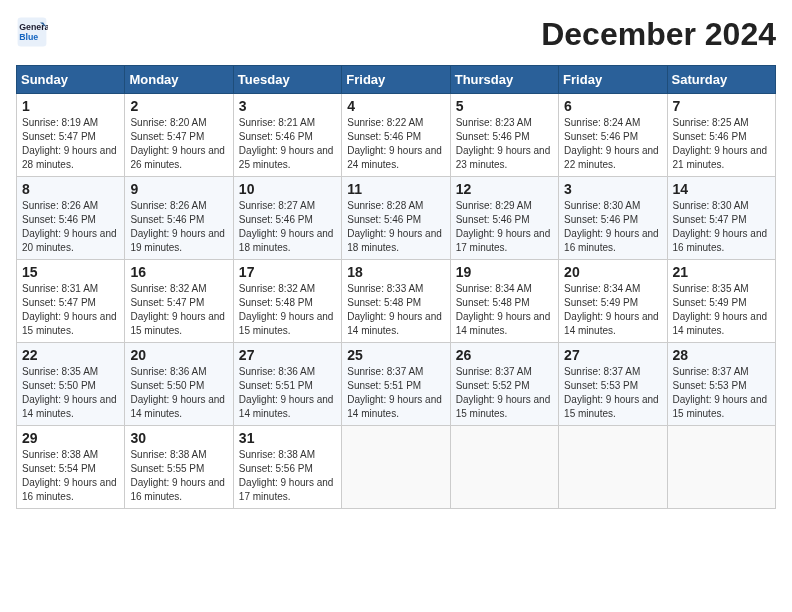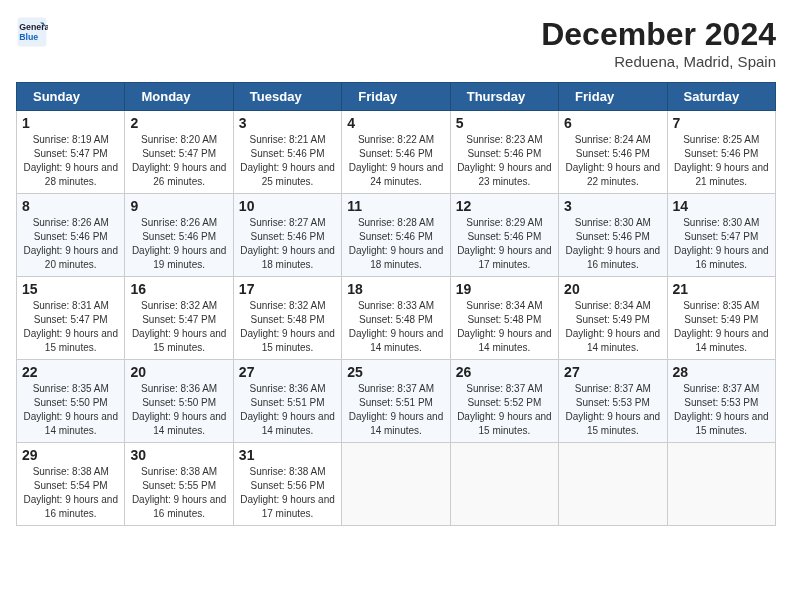--- a/index.html
+++ b/index.html
@@ -41,21 +41,21 @@
     .calendar {
       width: 100%;
       border-collapse: collapse;
       border: 1px solid #ccc;
     }
     .calendar th {
       background: #2a6099;
       color: #fff;
       font-size: 13px;
       font-weight: bold;
-      padding: 6px 16px;
+      padding: 6px 4px;
       text-align: left;
       border: 1px solid #1e4d7a;
     }
     .calendar td {
       vertical-align: top;
       border: 1px solid #ccc;
       padding: 4px 5px;
       width: 108px;
       min-height: 80px;
       background: #fff;
@@ -67,41 +67,39 @@
       font-size: 14px;
       font-weight: bold;
       color: #222;
       display: block;
       margin-bottom: 2px;
     }
     .day-info {
       font-size: 10px;
       color: #333;
       line-height: 1.4;
-      text-align: center;
     }
     .empty-cell {
       background: #f9f9f9 !important;
     }
   </style>
 </head>
 <body>
 
 <div class="header">
   <div class="logo">
     <svg class="logo-icon" viewBox="0 0 40 40">
       <rect x="2" y="2" width="36" height="36" rx="4" fill="#e8f0fa"></rect>
       <text x="4" y="18" font-size="11" font-weight="bold" fill="#1a1a2e" font-family="Arial">General</text>
       <text x="4" y="30" font-size="11" font-weight="bold" fill="#1565c0" font-family="Arial">Blue</text>
       <polygon points="30,8 38,14 34,8" fill="#2a6099"></polygon>
     </svg>
   </div>
   <div class="title-block">
     <div class="month-title">December 2024</div>
-    <div class="location">Reduena, Madrid, Spain</div>
   </div>
 </div>
 
 <table class="calendar" id="cal-table">
   <thead>
     <tr id="cal-header">
         <th>Sunday</th>
         <th>Monday</th>
         <th>Tuesday</th>
         <th>Friday</th>

